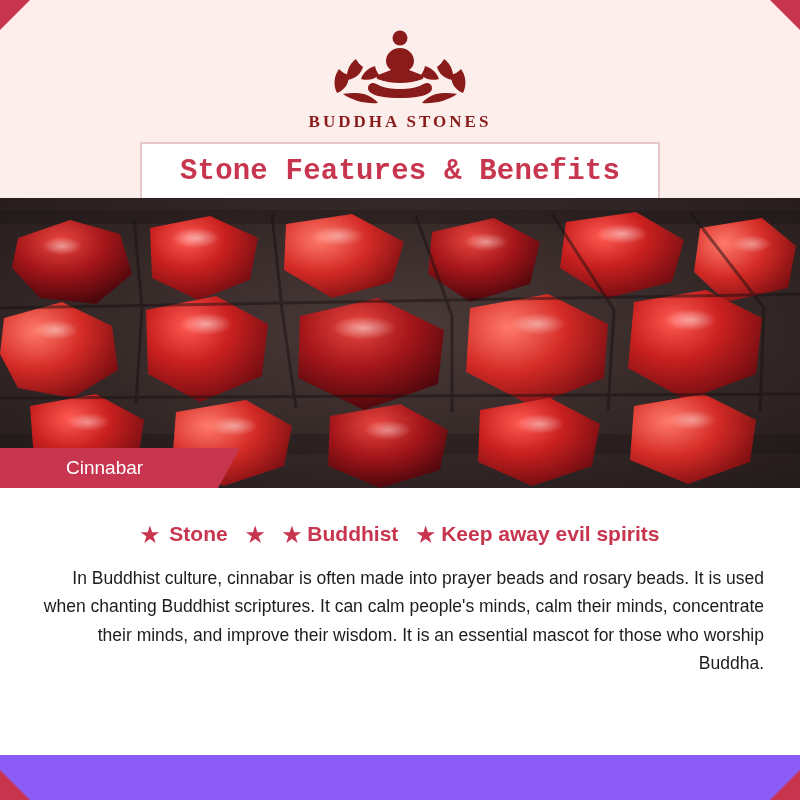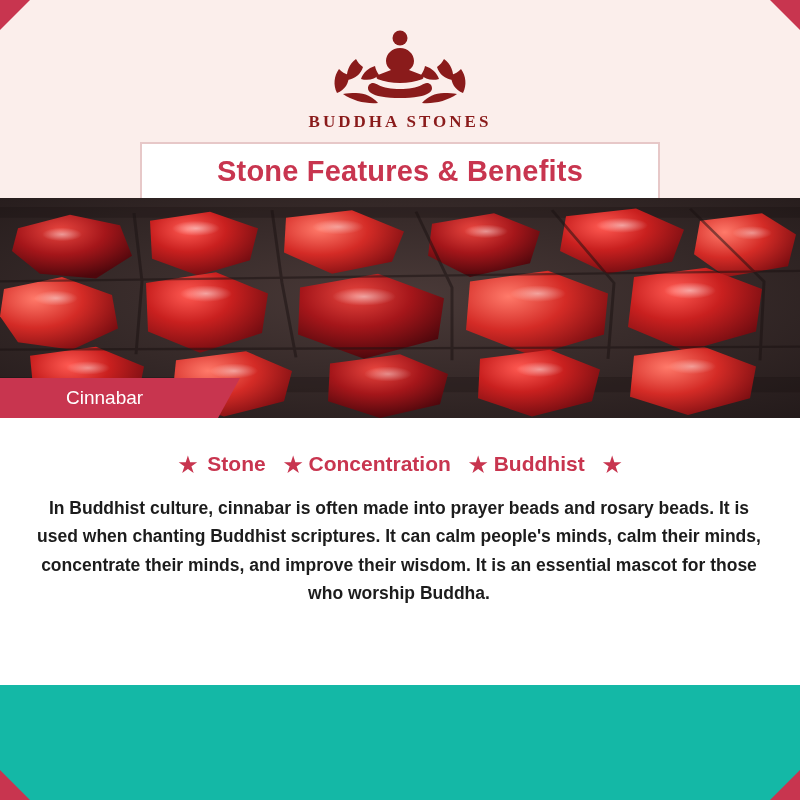--- a/index.html
+++ b/index.html
@@ -11,21 +11,21 @@
     height: 800px;
     font-family: "Liberation Sans", sans-serif;
     background: #ffffff;
     overflow: hidden;
   }
 
   .page {
     position: relative;
     width: 800px;
     height: 800px;
-    background: #14b8a6;
+    background: #8b5cf6;
     overflow: hidden;
   }
 
   
   .corner {
     position: absolute;
     width: 0;
     height: 0;
     z-index: 5;
   }
@@ -91,28 +91,28 @@
     border-right: 2px solid #e7c8c8;
     display: flex;
     align-items: center;
     justify-content: center;
     box-sizing: border-box;
   }
   .title-band .title-text {
     font-size: 29px;
     font-weight: bold;
     color: #c8354f;
-    font-family: Liberation Sans, sans-serif;
+    font-family: Liberation Mono, monospace;
     letter-spacing: 0.2px;
   }
 
   
   .hero {
     position: relative;
-    height: 220px;
+    height: 290px;
     width: 800px;
     overflow: hidden;
     background: #2b1f1f;
   }
   .hero-canvas {
     position: absolute;
     inset: 0;
     width: 100%;
     height: 100%;
     display: block;
@@ -168,23 +168,22 @@
   }
   .benefit:first-child {
     gap: 10px;
   }
 
   .description {
     margin-top: 12px;
     font-size: 17.5px;
     line-height: 1.62;
     color: #1c1c1c;
-    text-align: center;
+    text-align: right;
     padding: 0 8px 0 6px;
-    font-weight: bold;
   }
 
   .spacer {
     height: 60px;
   }
 </style>
 </head>
 <body>
 
 <div class="page">
@@ -324,28 +323,28 @@
   </div>
 
   <div class="content">
     <div class="benefits-row">
       <div class="benefit">
         <span class="star">★</span>
         <span>Stone</span>
       </div>
       <div class="benefit">
         <span class="star">★</span>
-        <span>Concentration</span>
       </div>
       <div class="benefit">
         <span class="star">★</span>
         <span>Buddhist</span>
       </div>
       <div class="benefit">
         <span class="star">★</span>
+        <span>Keep away evil spirits</span>
       </div>
     </div>
 
     <p class="description">In Buddhist culture, cinnabar is often made into prayer beads and rosary beads. It is used when chanting Buddhist scriptures. It can calm people's minds, calm their minds, concentrate their minds, and improve their wisdom. It is an essential mascot for those who worship Buddha.</p>
 
     <div class="spacer"></div>
   </div>
 
 </div>
 

